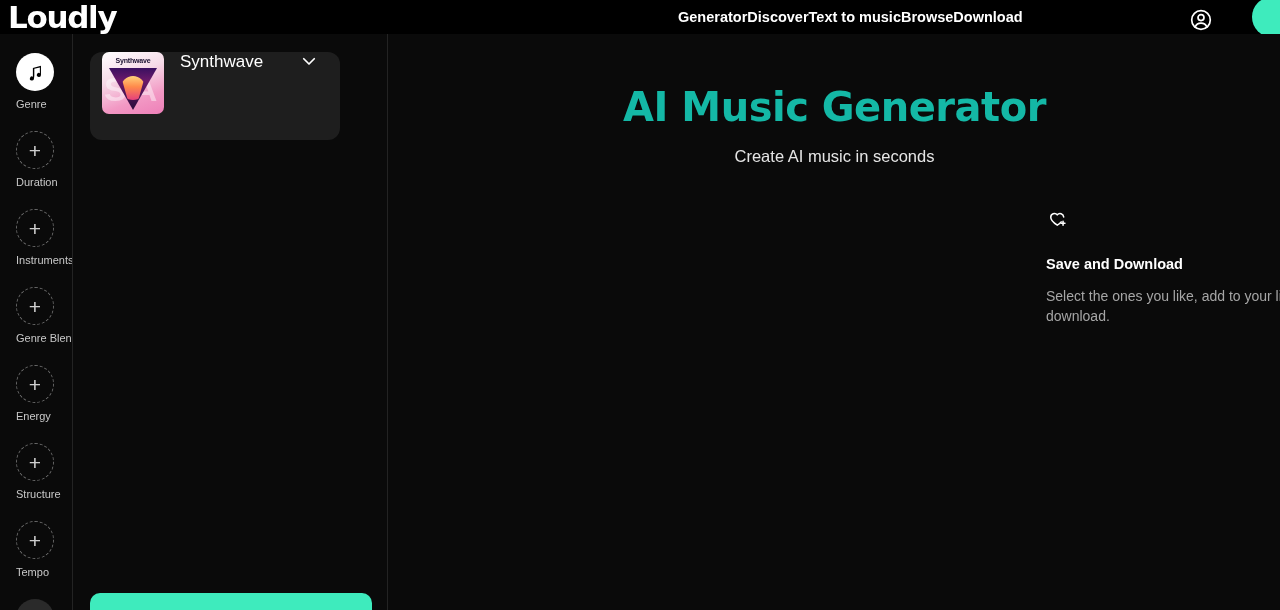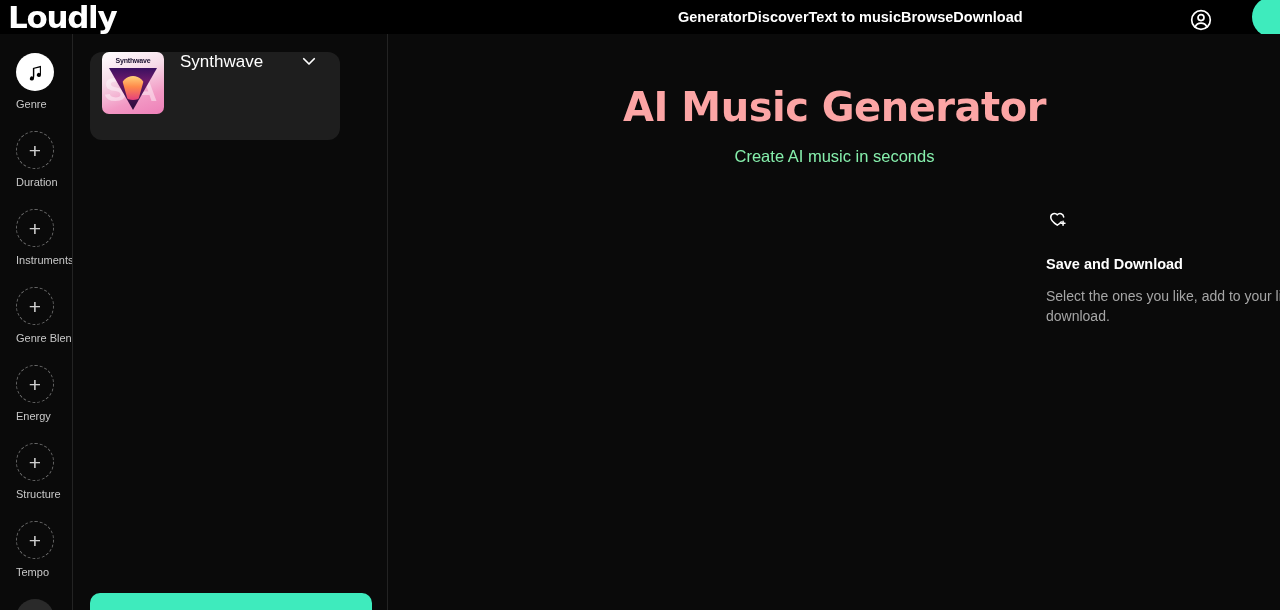--- a/index.html
+++ b/index.html
@@ -247,30 +247,30 @@
   #hero-title {
     position: absolute;
     top: 50px;
     left: 0;
     width: 891px;
     text-align: center;
     font-family: "DejaVu Sans", sans-serif;
     font-size: 40px;
     font-weight: 800;
     letter-spacing: -0.5px;
-    color: #fca5a5;
+    color: #14b8a6;
   }
   #hero-sub {
     position: absolute;
     top: 113px;
     left: 0;
     width: 891px;
     text-align: center;
     font-size: 16.5px;
-    color: #86efac;
+    color: #e5e5e5;
   }
   .feature {
     position: absolute;
     top: 176px;
     width: 288px;
   }
   .feature-icon {
     width: 22px;
     height: 22px;
     color: #ffffff;

